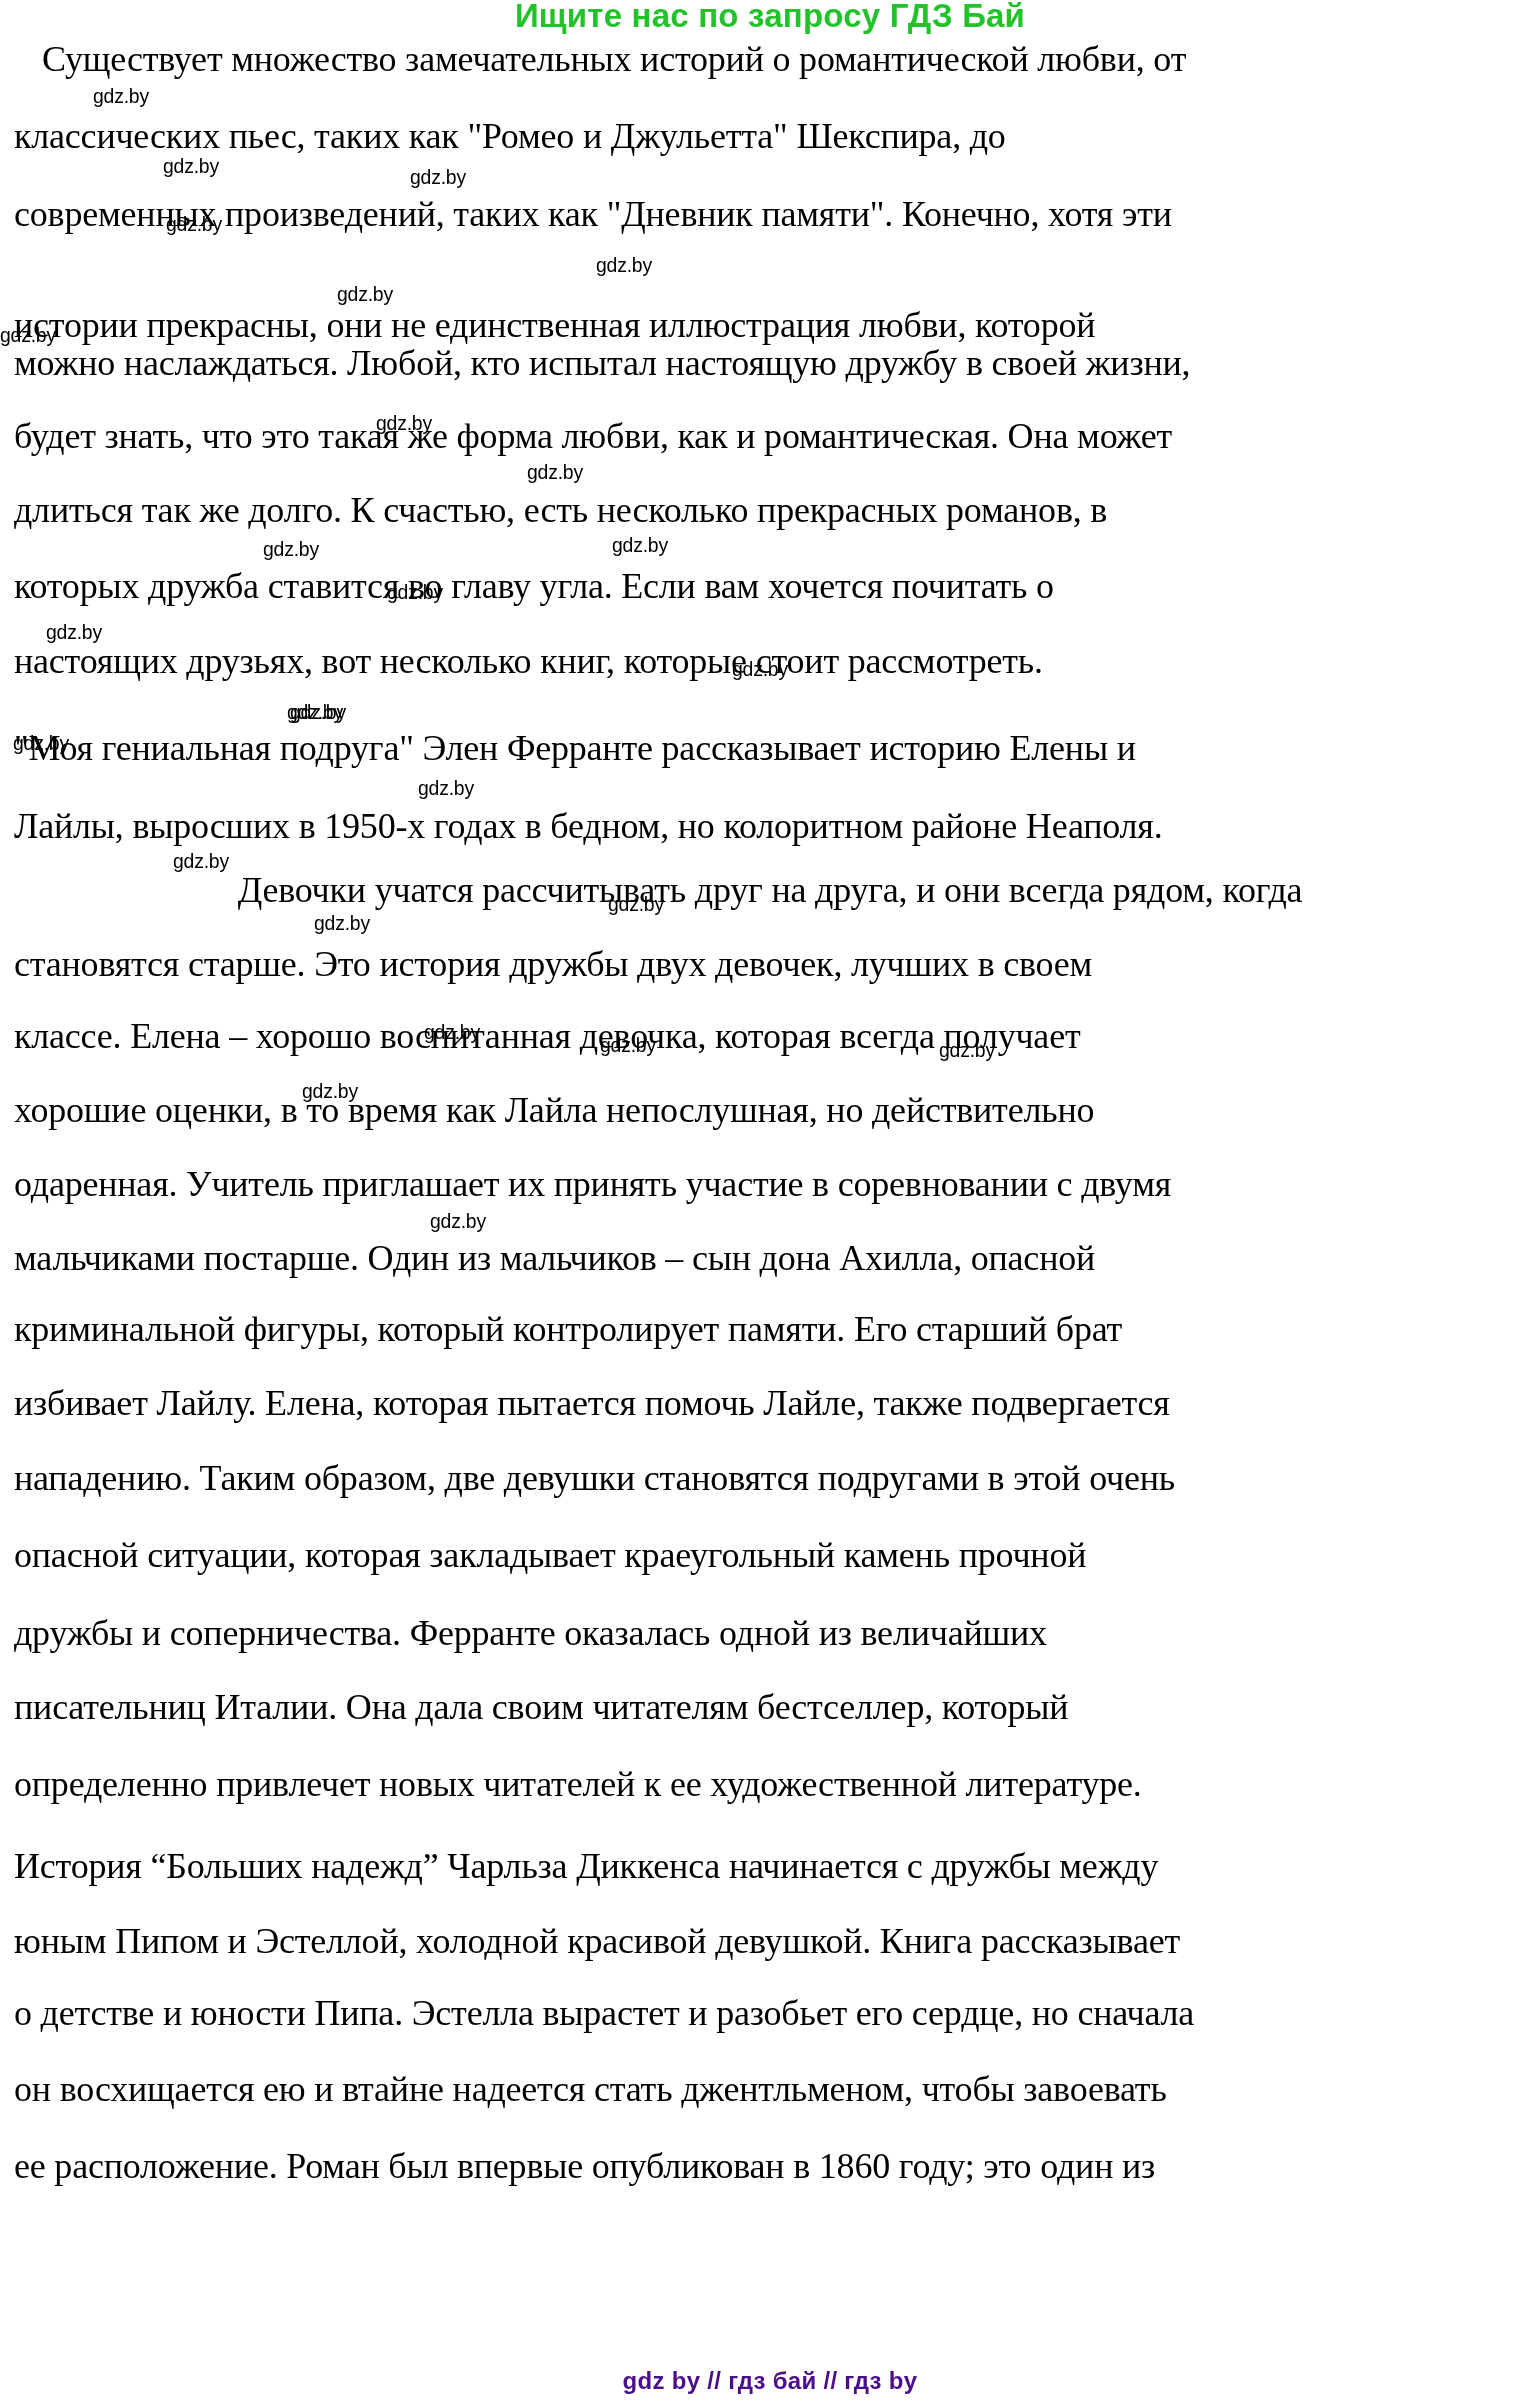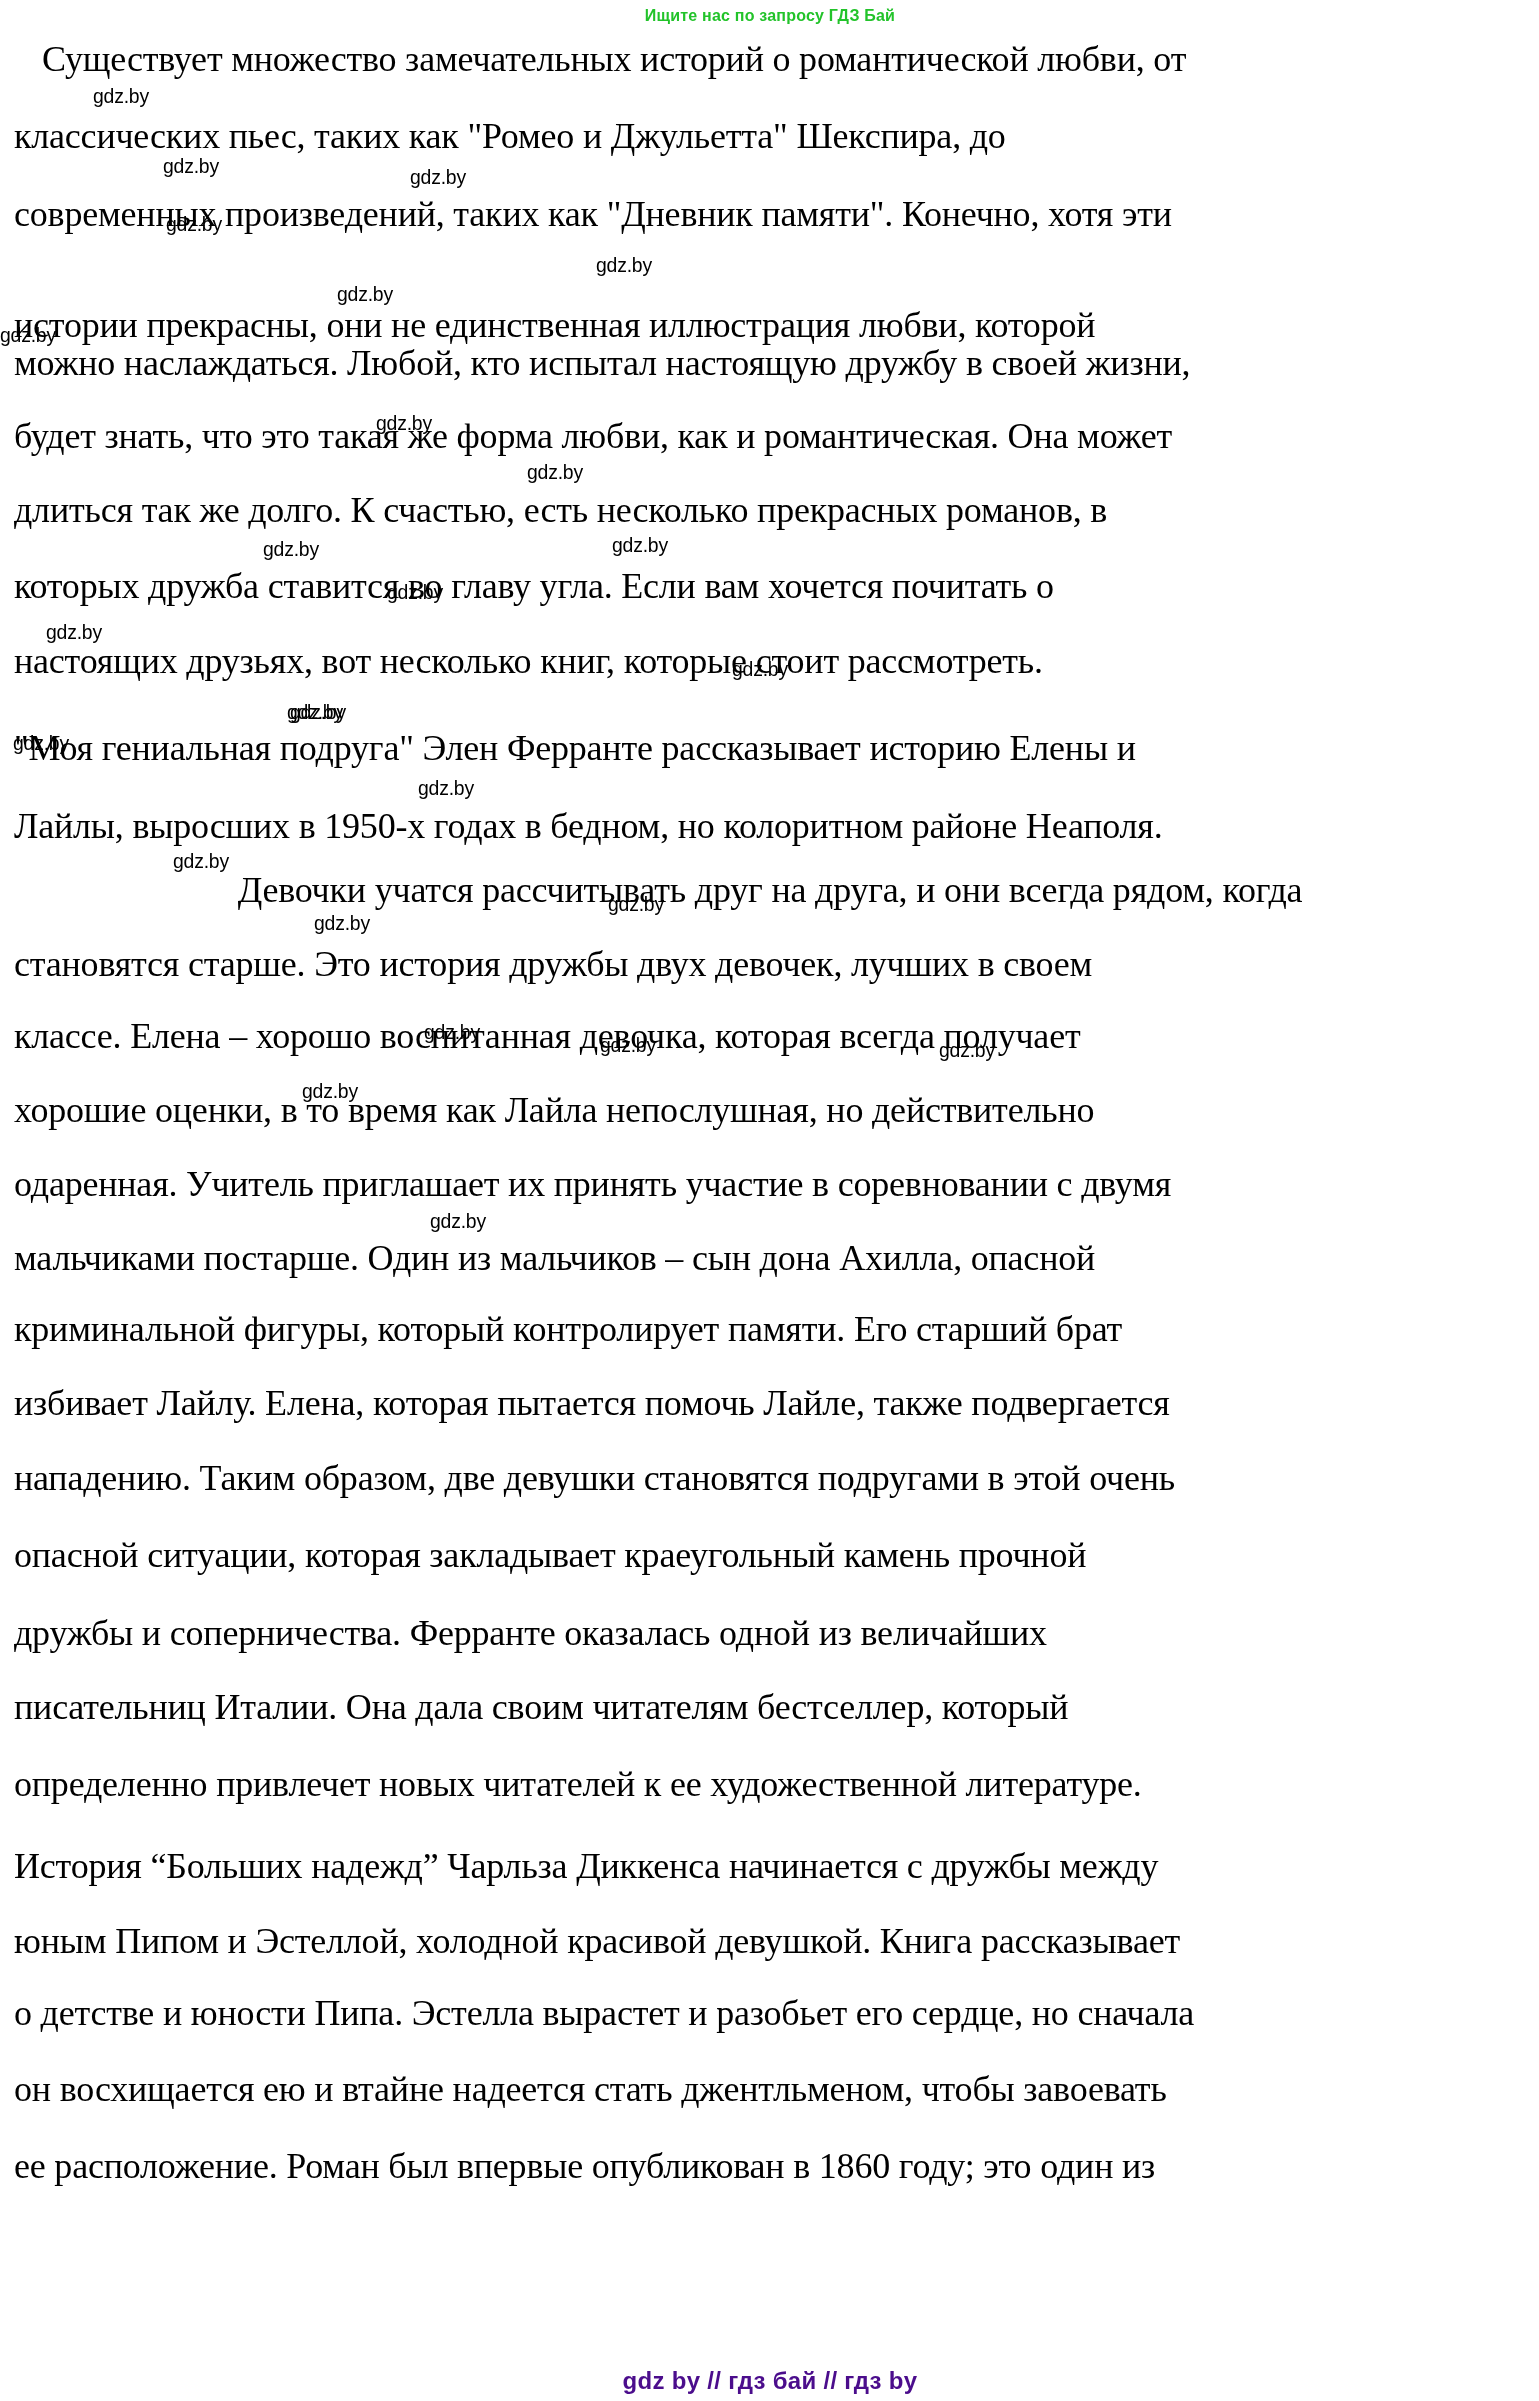--- a/index.html
+++ b/index.html
@@ -21,21 +21,21 @@
     top: 0;
     left: 0;
     width: 1540px;
     height: 34px;
     display: flex;
     align-items: flex-start;
     justify-content: center;
   }
   #top-banner .banner-text {
     font-family: "Liberation Sans", "DejaVu Sans", sans-serif;
-    font-size: 16px;
+    font-size: 33px;
     font-weight: 700;
     color: #22c32a;
     letter-spacing: 0.2px;
     line-height: 31px;
     white-space: nowrap;
   }
 
   
   #doc-body {
     position: absolute;

